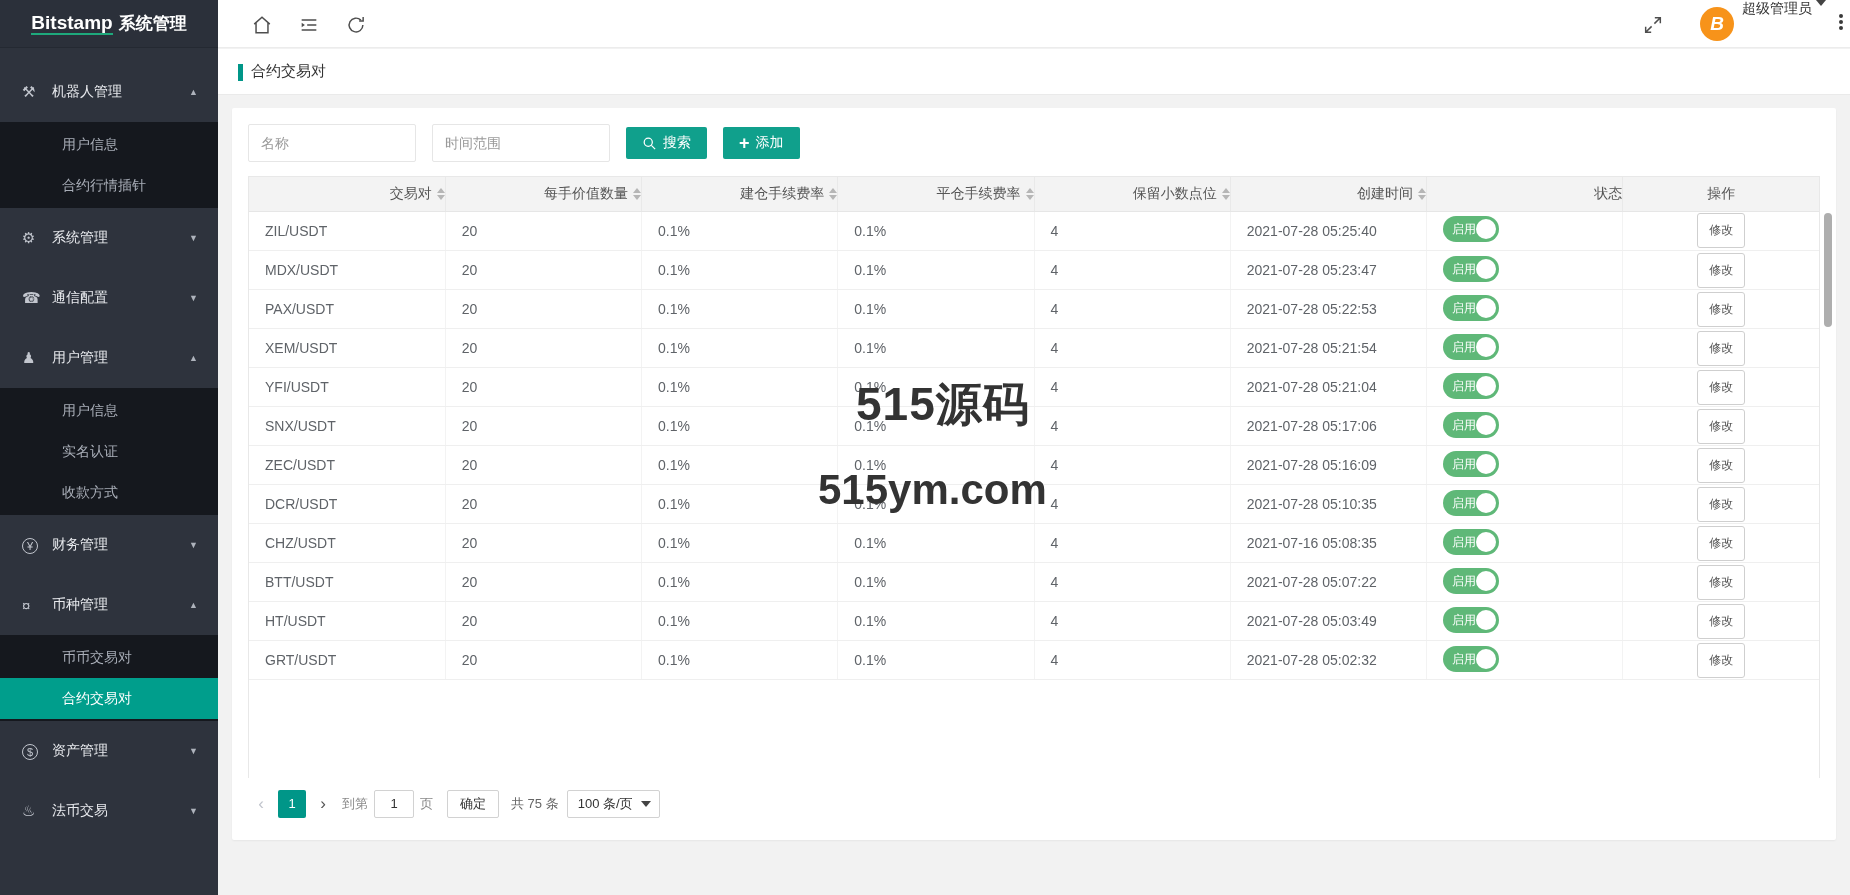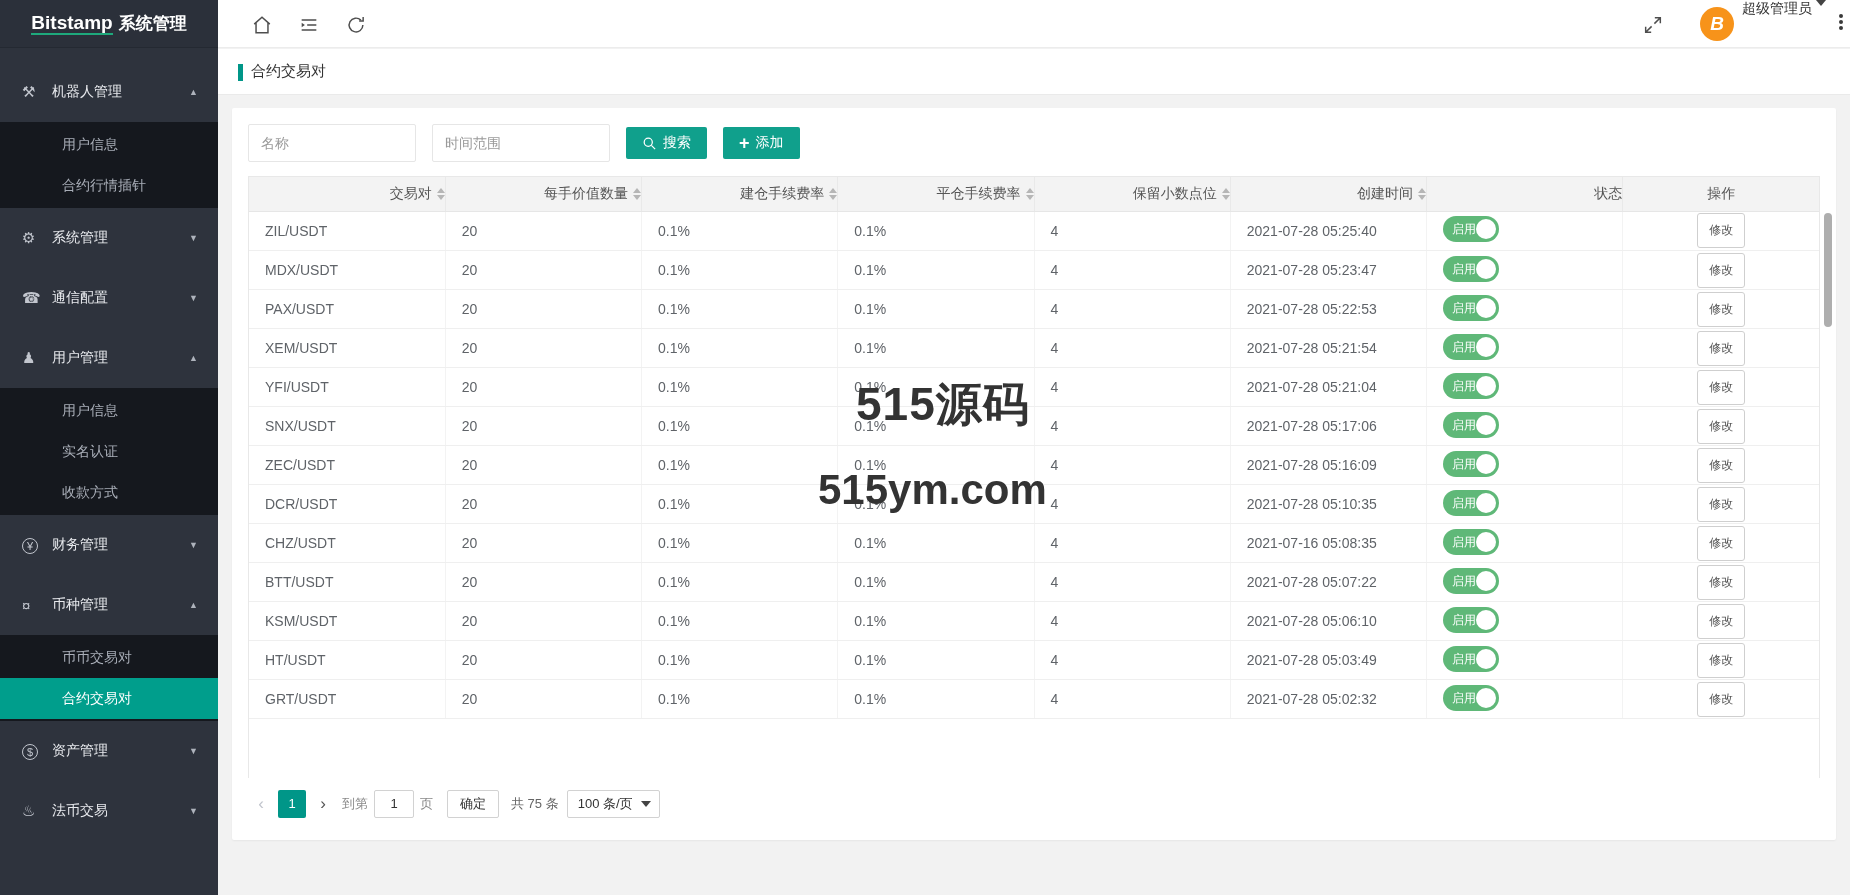--- a/index.html
+++ b/index.html
@@ -318,30 +318,20 @@
               <td>BTT/USDT</td>
               <td>20</td>
               <td>0.1%</td>
               <td>0.1%</td>
               <td>4</td>
               <td>2021-07-28 05:07:22</td>
               <td><span class="toggle"><span class="t-label">启用</span><span class="knob"></span></span></td>
               <td><button class="btn-modify">修改</button></td>
             </tr>
             <tr>
-              <td>KSM/USDT</td>
-              <td>20</td>
-              <td>0.1%</td>
-              <td>0.1%</td>
-              <td>4</td>
-              <td>2021-07-28 05:06:10</td>
-              <td><span class="toggle"><span class="t-label">启用</span><span class="knob"></span></span></td>
-              <td><button class="btn-modify">修改</button></td>
-            </tr>
-            <tr>
               <td>HT/USDT</td>
               <td>20</td>
               <td>0.1%</td>
               <td>0.1%</td>
               <td>4</td>
               <td>2021-07-28 05:03:49</td>
               <td><span class="toggle"><span class="t-label">启用</span><span class="knob"></span></span></td>
               <td><button class="btn-modify">修改</button></td>
             </tr>
             <tr>

